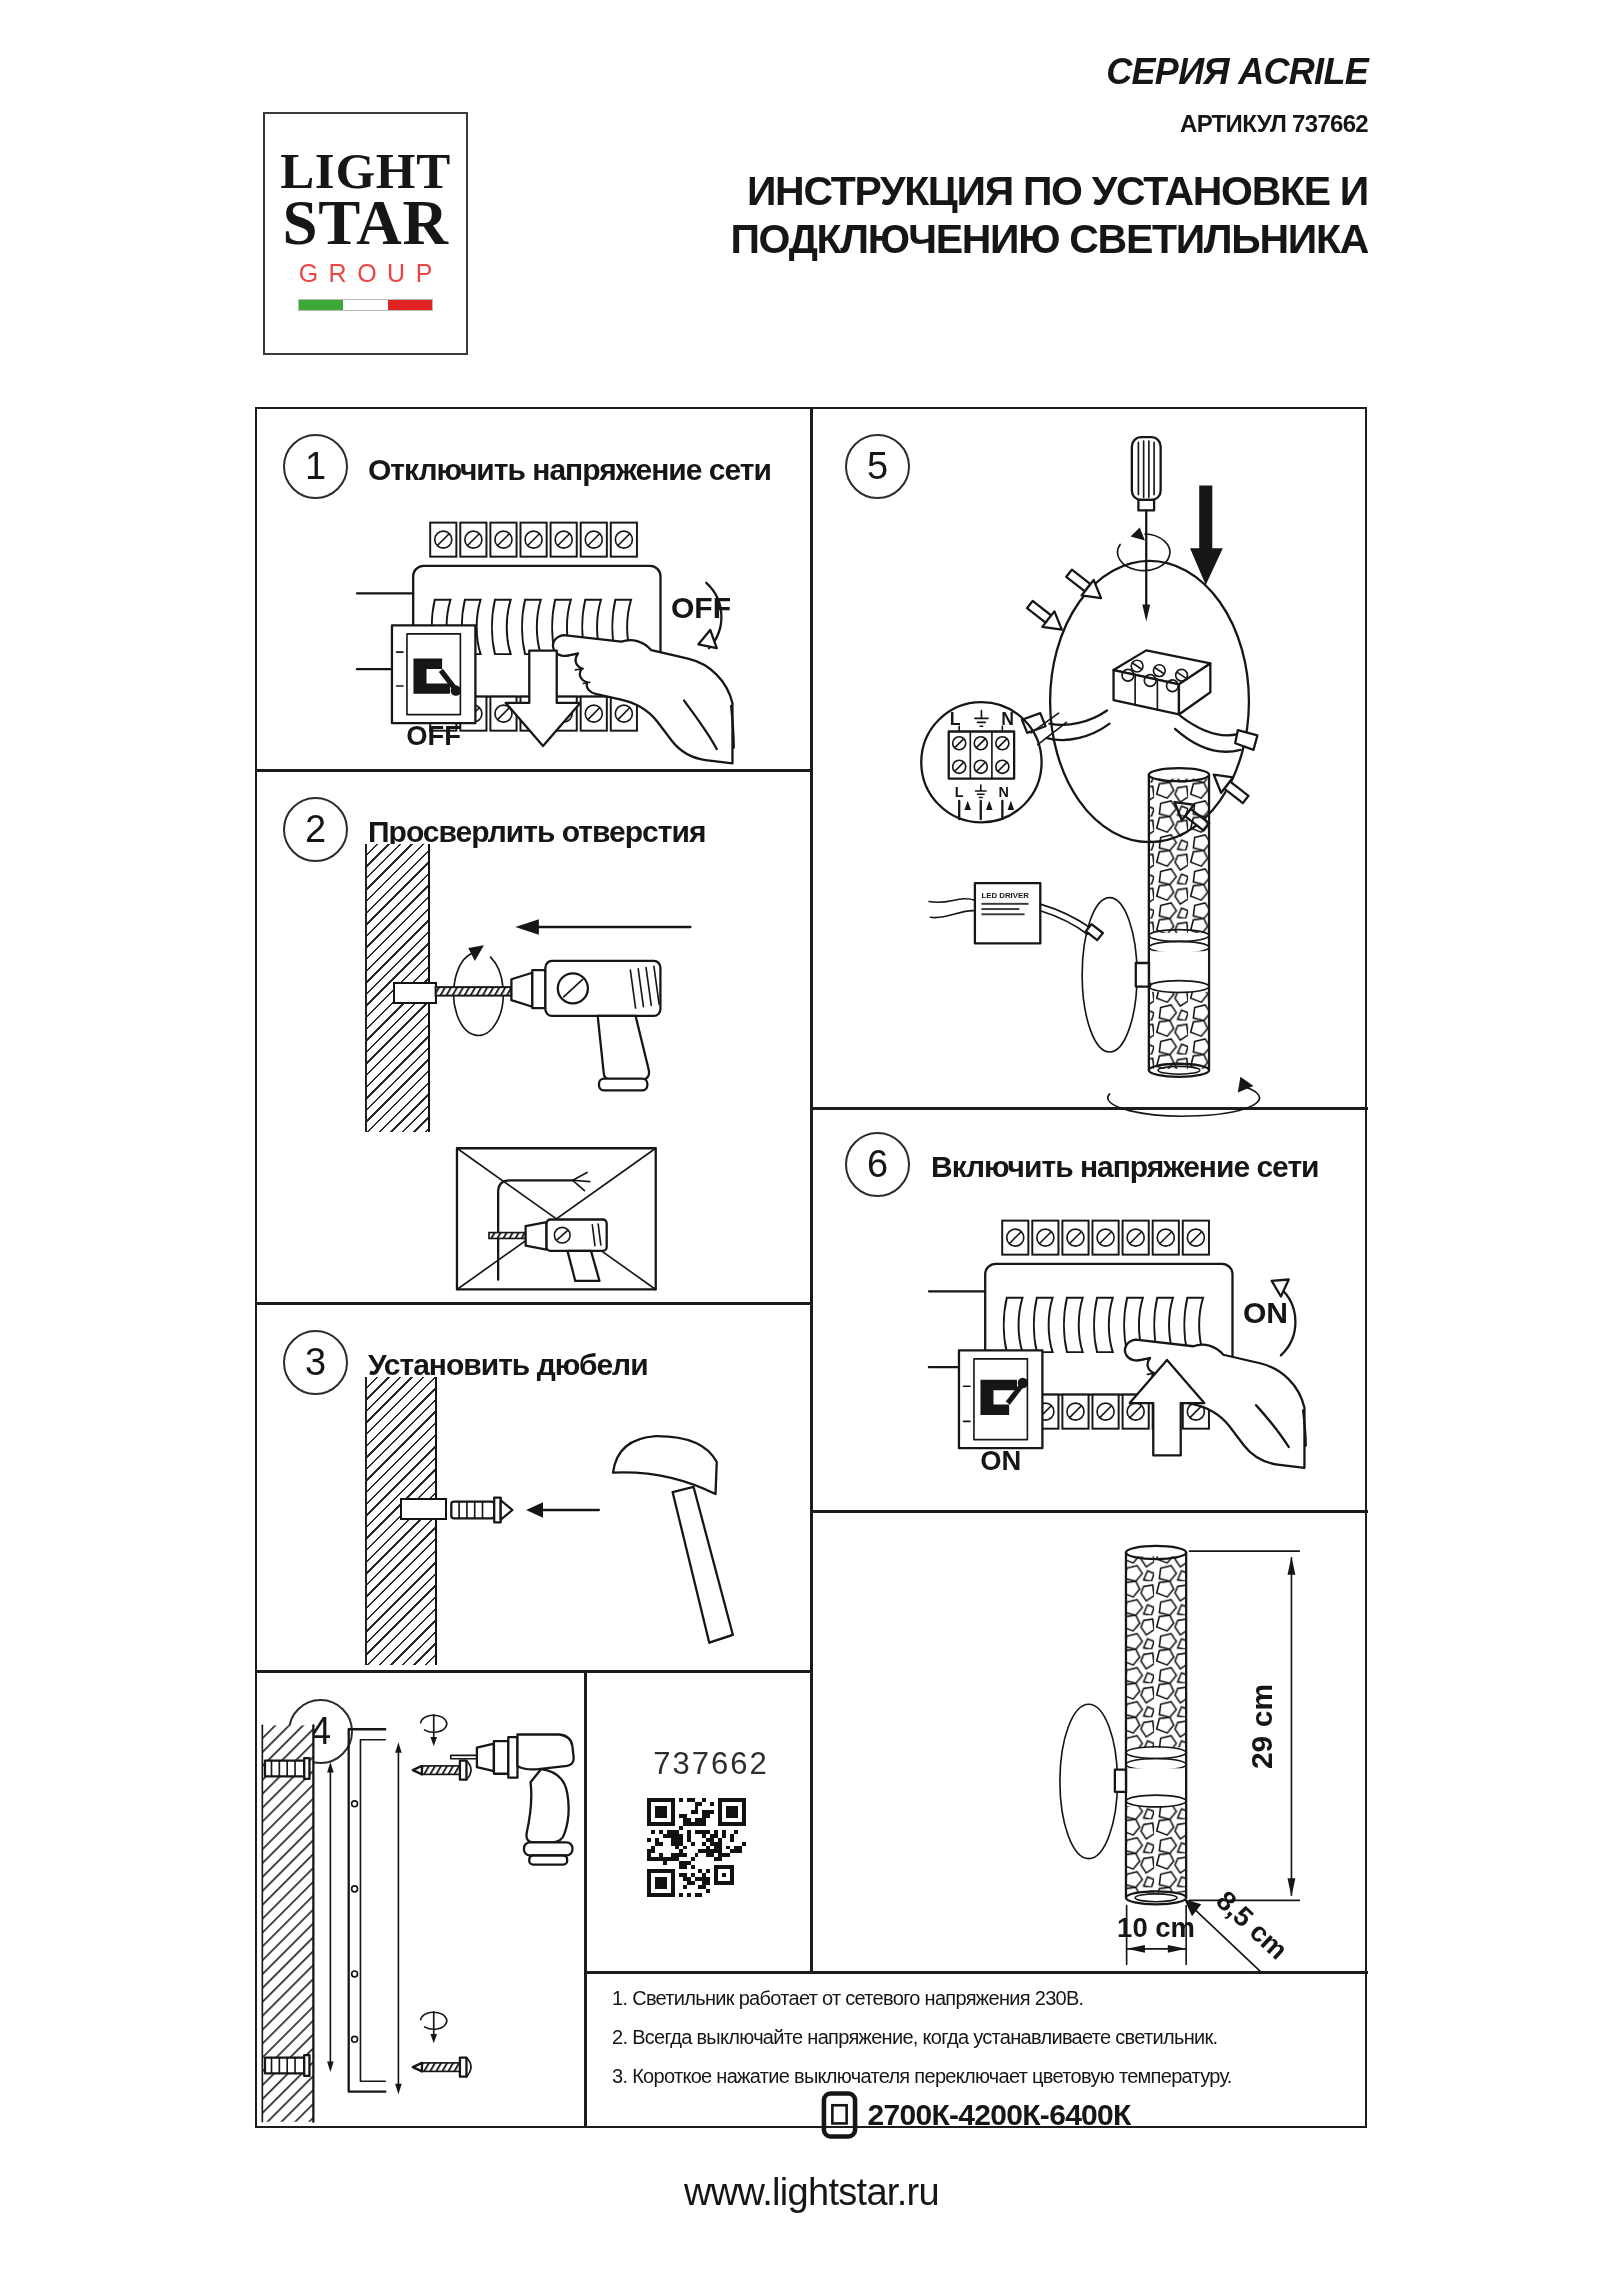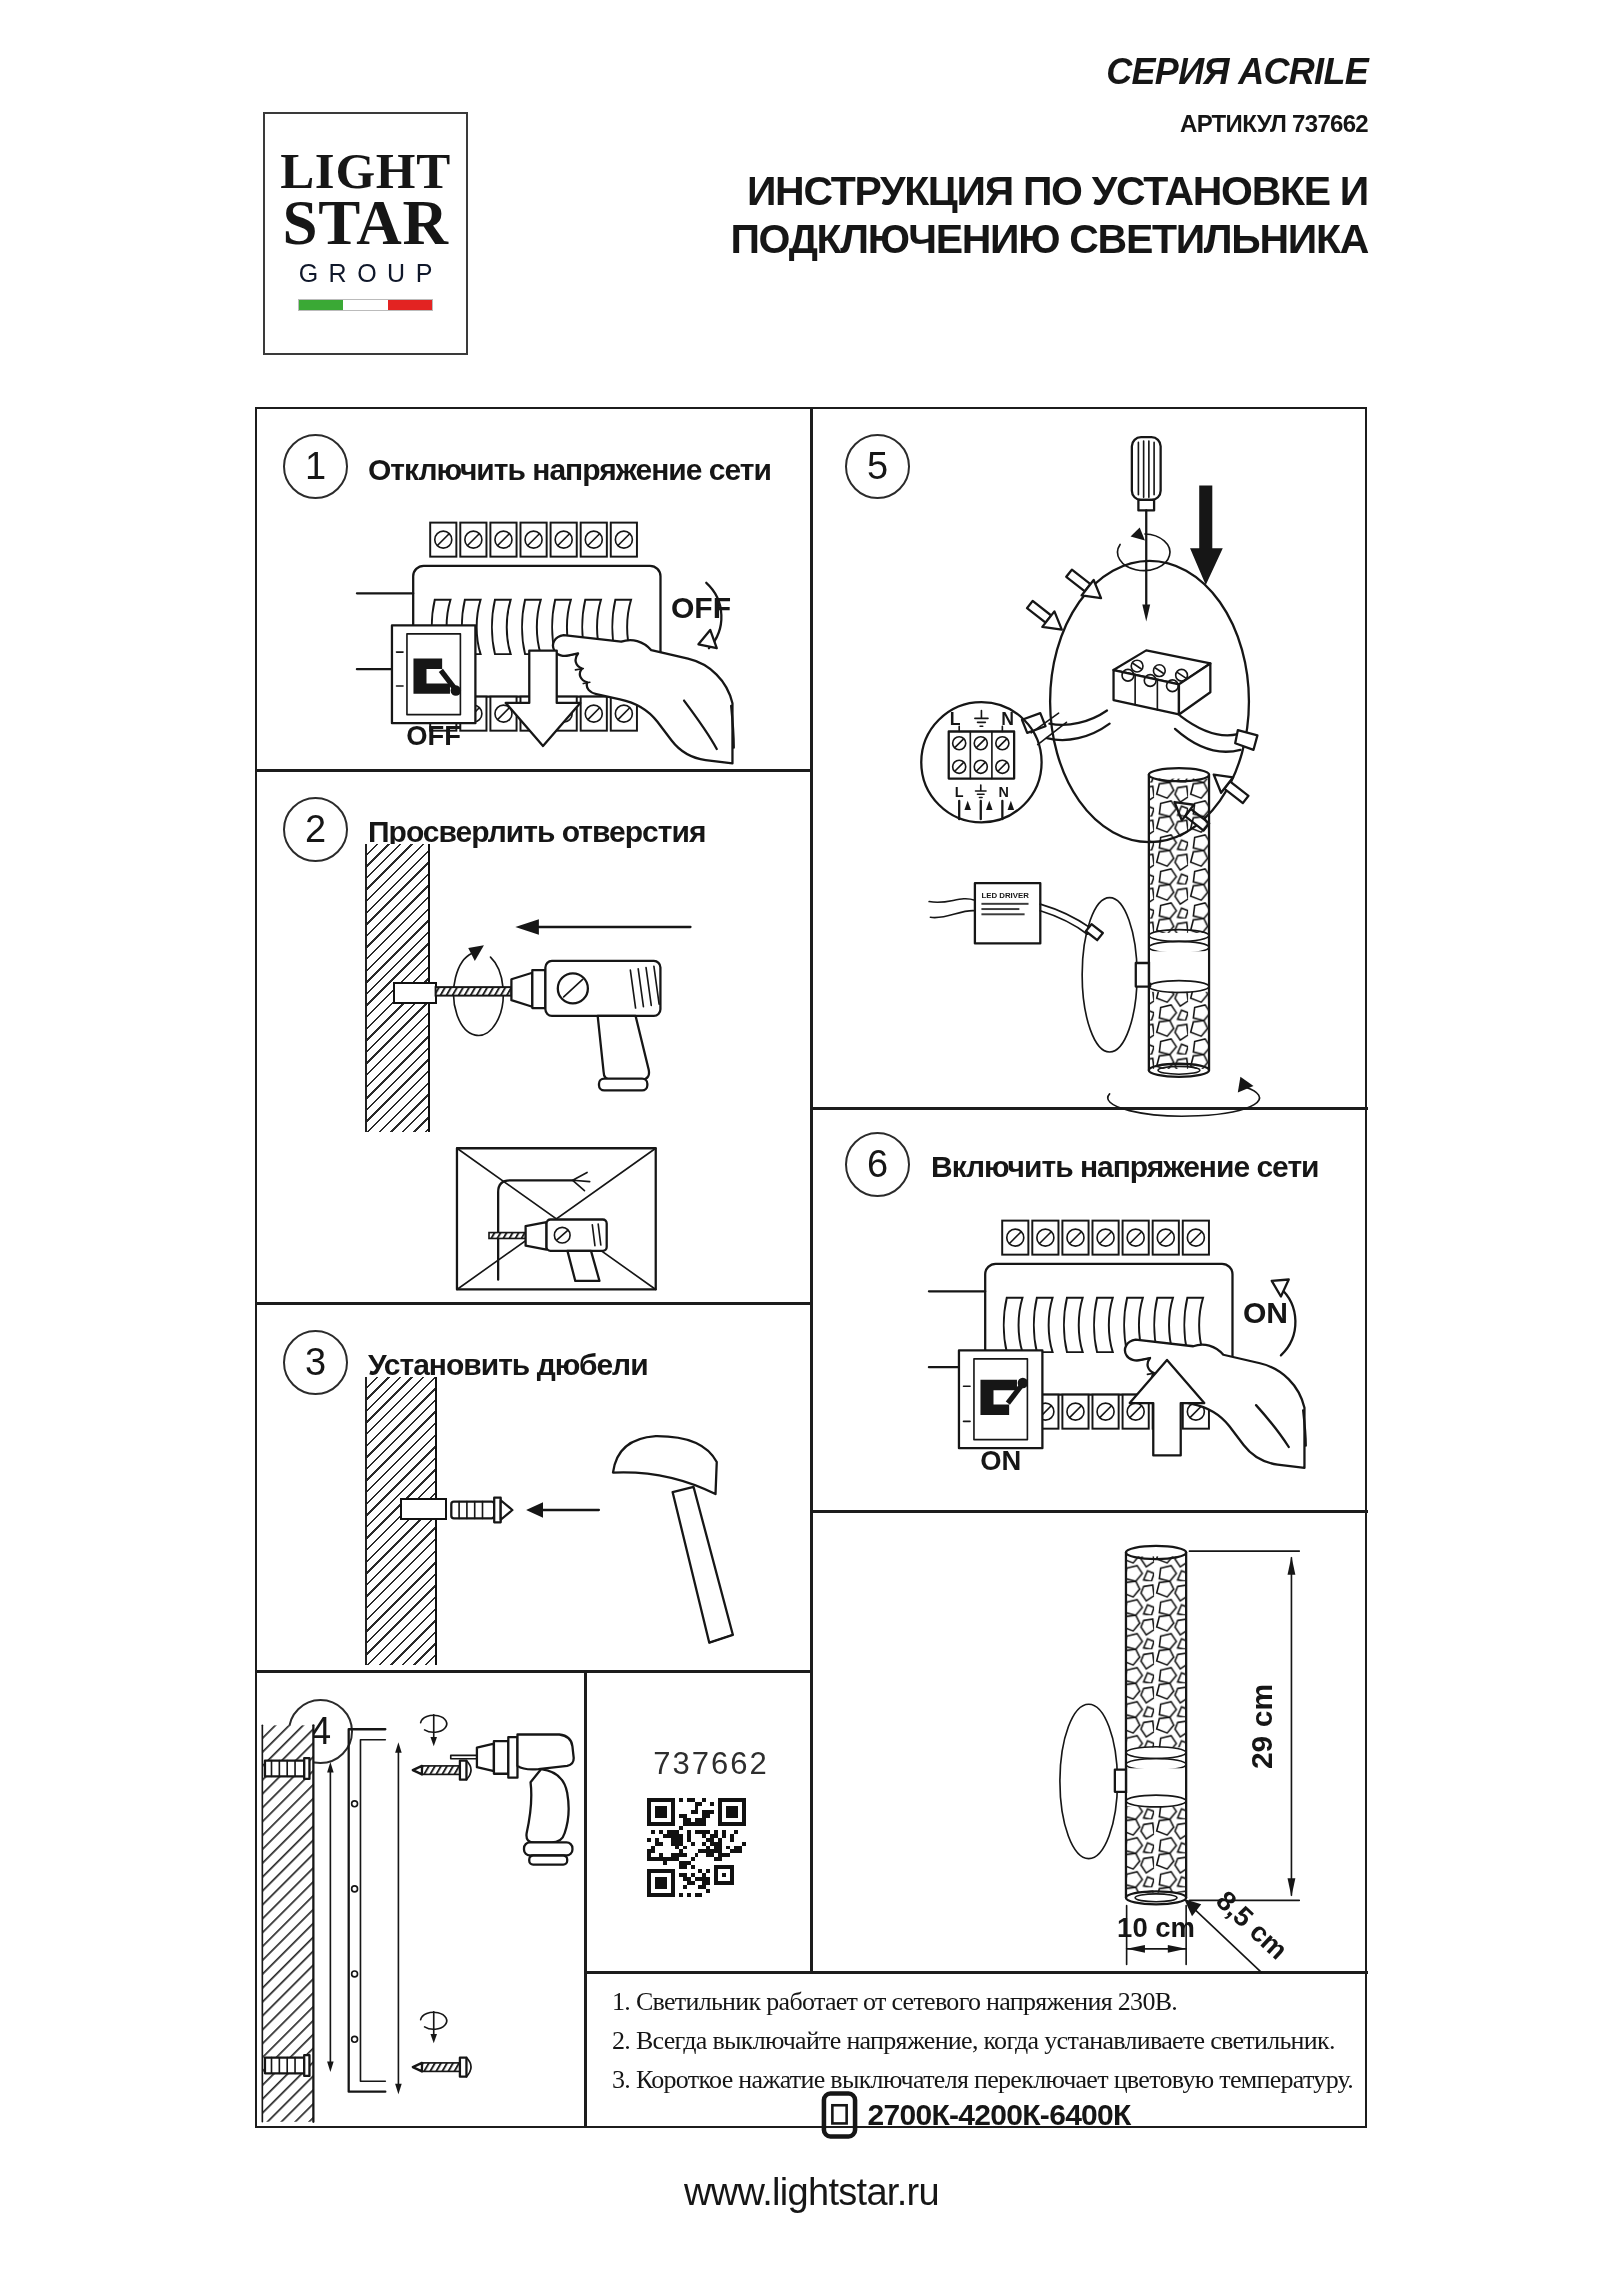--- a/index.html
+++ b/index.html
@@ -4,21 +4,21 @@
 <style>
   html,body{margin:0;padding:0;background:#888;}
   .page{position:relative;width:1623px;height:2295px;background:#ffffff;
         font-family:"Liberation Sans",sans-serif;color:#161616;overflow:hidden;}
   .abs{position:absolute;}
   
   .logo-box{left:263px;top:112px;width:205px;height:243px;border:2px solid #3a3a3a;
             display:flex;flex-direction:column;align-items:center;justify-content:flex-start;padding-top:34px;box-sizing:border-box;}
   .logo-light{font-family:"Liberation Serif",serif;font-weight:700;font-size:51px;line-height:46px;letter-spacing:0.7px;}
   .logo-star{font-family:"Liberation Serif",serif;font-weight:700;font-size:63px;line-height:58px;letter-spacing:0.7px;}
-  .logo-group{font-size:25px;letter-spacing:10.5px;margin-top:6.5px;text-indent:10.5px;color:#0f172a;}
+  .logo-group{font-size:25px;letter-spacing:10.5px;margin-top:6.5px;text-indent:10.5px;color:#ef4444;}
   .logo-flag{width:133px;height:9.8px;margin-top:11.8px;display:flex;border:0.7px solid #bbb;}
   .logo-flag div{flex:1;}
   .hdr{right:255px;text-align:right;font-weight:700;}
   .hdr-series{top:51px;font-size:36px;letter-spacing:-0.7px;font-style:italic;}
   .hdr-article{top:110px;font-size:24px;letter-spacing:-0.7px;}
   .hdr-t1{top:168px;font-size:41px;letter-spacing:-1.3px;}
   .hdr-t2{top:216px;font-size:41px;letter-spacing:-1.3px;}
   
   .frame{left:255px;top:407px;width:1112px;height:1721px;border:2.6px solid #1c1c1c;box-sizing:border-box;}
   .bline{background:#1c1c1c;}
@@ -31,21 +31,21 @@
         border-left:2px solid #222;border-right:2.6px solid #111;box-sizing:border-box;}
   .hole{background:#fff;border:2px solid #111;box-sizing:border-box;}
   
   svg{overflow:visible;}
   .ln{fill:none;stroke:#161616;stroke-width:3.5;stroke-linecap:round;stroke-linejoin:round;}
   .ln2{fill:none;stroke:#161616;stroke-width:2.5;stroke-linecap:round;stroke-linejoin:round;}
   .fw{fill:#ffffff;stroke:#161616;stroke-width:3.5;stroke-linejoin:round;}
   .fb{fill:#161616;stroke:none;}
   .gray{fill:#3c3c3c;}
   
-  .note{left:612px;width:739px;font-size:26px;letter-spacing:-0.7px;white-space:nowrap;font-family:Liberation Serif, serif;}
+  .note{left:612px;width:739px;font-size:20px;letter-spacing:-0.7px;white-space:nowrap;}
   .temp-row{left:584px;width:784px;display:flex;align-items:center;justify-content:center;gap:9.2px;font-weight:700;}
   .temp-txt{font-size:30px;letter-spacing:-0.7px;}
   .footer{left:0;top:2171px;width:1623px;text-align:center;font-size:38px;font-weight:400;letter-spacing:-0.7px;}
   .qr-num{font-size:31px;letter-spacing:2px;color:#2e2e2e;}
   svg text{font-family:"Liberation Sans",sans-serif;fill:#161616;}
 </style>
 </head>
 <body>
 
 <div class="page">

